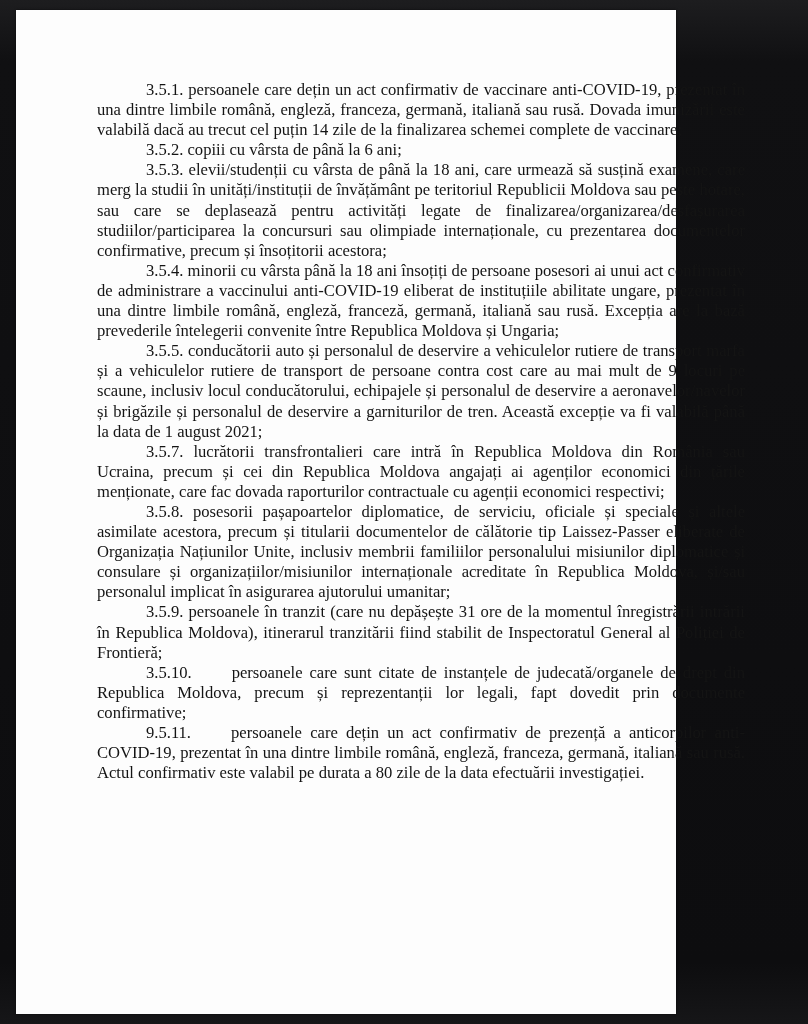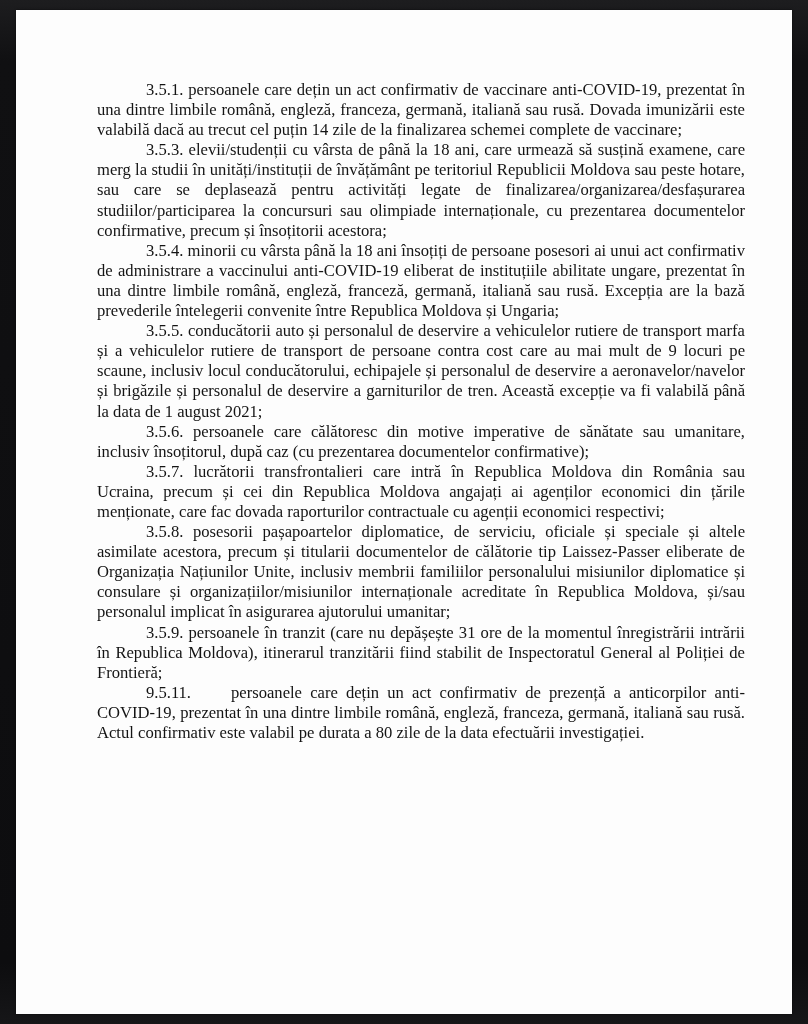--- a/index.html
+++ b/index.html
@@ -11,21 +11,21 @@
     position: relative;
     width: 808px;
     height: 1024px;
     background: linear-gradient(180deg, #1d1d1f 0%, #101012 6%, #0d0d0f 94%, #161618 100%);
     overflow: hidden;
   }
   .paper {
     position: absolute;
     left: 16px;
     top: 10px;
-    width: 776px;
+    width: 660px;
     height: 1004px;
     background: #fdfdfd;
     box-shadow: 0 0 2px rgba(0,0,0,0.6);
   }
   .text-block {
     position: absolute;
     left: 81px;
     top: 70px;
     width: 648px;
     font-family: "Liberation Serif", "DejaVu Serif", serif;
@@ -47,23 +47,24 @@
     width: 40px;
   }
 </style>
 </head>
 <body>
 
 <div class="canvas">
   <div class="paper">
     <div class="text-block" id="text-block">
         <p class="para"><span class="num">3.5.1.</span> <span>persoanele care dețin un act confirmativ de vaccinare anti-COVID-19, prezentat în una dintre limbile română, engleză, franceza, germană, italiană sau rusă. Dovada imunizării este valabilă dacă au trecut cel puțin 14 zile de la finalizarea schemei complete de vaccinare;</span></p>
+        <p class="para"><span class="num">3.5.2.</span> <span>copiii cu vârsta de până la 6 ani;</span></p>
         <p class="para"><span class="num">3.5.3.</span> <span>elevii/studenții cu vârsta de până la 18 ani, care urmează să susțină examene, care merg la studii în unități/instituții de învățământ pe teritoriul Republicii Moldova sau peste hotare, sau care se deplasează pentru activități legate de finalizarea/organizarea/desfașurarea studiilor/participarea la concursuri sau olimpiade internaționale, cu prezentarea documentelor confirmative, precum și însoțitorii acestora;</span></p>
         <p class="para"><span class="num">3.5.4.</span> <span>minorii cu vârsta până la 18 ani însoțiți de persoane posesori ai unui act confirmativ de administrare a vaccinului anti-COVID-19 eliberat de instituțiile abilitate ungare, prezentat în una dintre limbile română, engleză, franceză, germană, italiană sau rusă. Excepția are la bază prevederile întelegerii convenite între Republica Moldova și Ungaria;</span></p>
         <p class="para"><span class="num">3.5.5.</span> <span>conducătorii auto și personalul de deservire a vehiculelor rutiere de transport marfa și a vehiculelor rutiere de transport de persoane contra cost care au mai mult de 9 locuri pe scaune, inclusiv locul conducătorului, echipajele și personalul de deservire a aeronavelor/navelor și brigăzile și personalul de deservire a garniturilor de tren. Această excepție va fi valabilă până la data de 1 august 2021;</span></p>
-        <p class="para"><span class="num">3.5.6.</span> <span>persoanele care călătoresc din motive imperative de sănătate sau umanitare, inclusiv însoțitorul, după caz (cu prezentarea documentelor confirmative);</span></p>
         <p class="para"><span class="num">3.5.7.</span> <span>lucrătorii transfrontalieri care intră în Republica Moldova din România sau Ucraina, precum și cei din Republica Moldova angajați ai agenților economici din țările menționate, care fac dovada raporturilor contractuale cu agenții economici respectivi;</span></p>
         <p class="para"><span class="num">3.5.8.</span> <span>posesorii pașapoartelor diplomatice, de serviciu, oficiale și speciale și altele asimilate acestora, precum și titularii documentelor de călătorie tip Laissez-Passer eliberate de Organizația Națiunilor Unite, inclusiv membrii familiilor personalului misiunilor diplomatice și consulare și organizațiilor/misiunilor internaționale acreditate în Republica Moldova, și/sau personalul implicat în asigurarea ajutorului umanitar;</span></p>
         <p class="para"><span class="num">3.5.9.</span> <span>persoanele în tranzit (care nu depășește 31 ore de la momentul înregistrării intrării în Republica Moldova), itinerarul tranzitării fiind stabilit de Inspectoratul General al Poliției de Frontieră;</span></p>
+        <p class="para"><span class="num">3.5.10.</span><span class="tabgap"></span><span>persoanele care sunt citate de instanțele de judecată/organele de drept din Republica Moldova, precum și reprezentanții lor legali, fapt dovedit prin documente confirmative;</span></p>
         <p class="para"><span class="num">9.5.11.</span><span class="tabgap"></span><span>persoanele care dețin un act confirmativ de prezență a anticorpilor anti-COVID-19, prezentat în una dintre limbile română, engleză, franceza, germană, italiană sau rusă. Actul confirmativ este valabil pe durata a 80 zile de la data efectuării investigației.</span></p>
       </div>
   </div>
 </div>
 
 </body></html>

